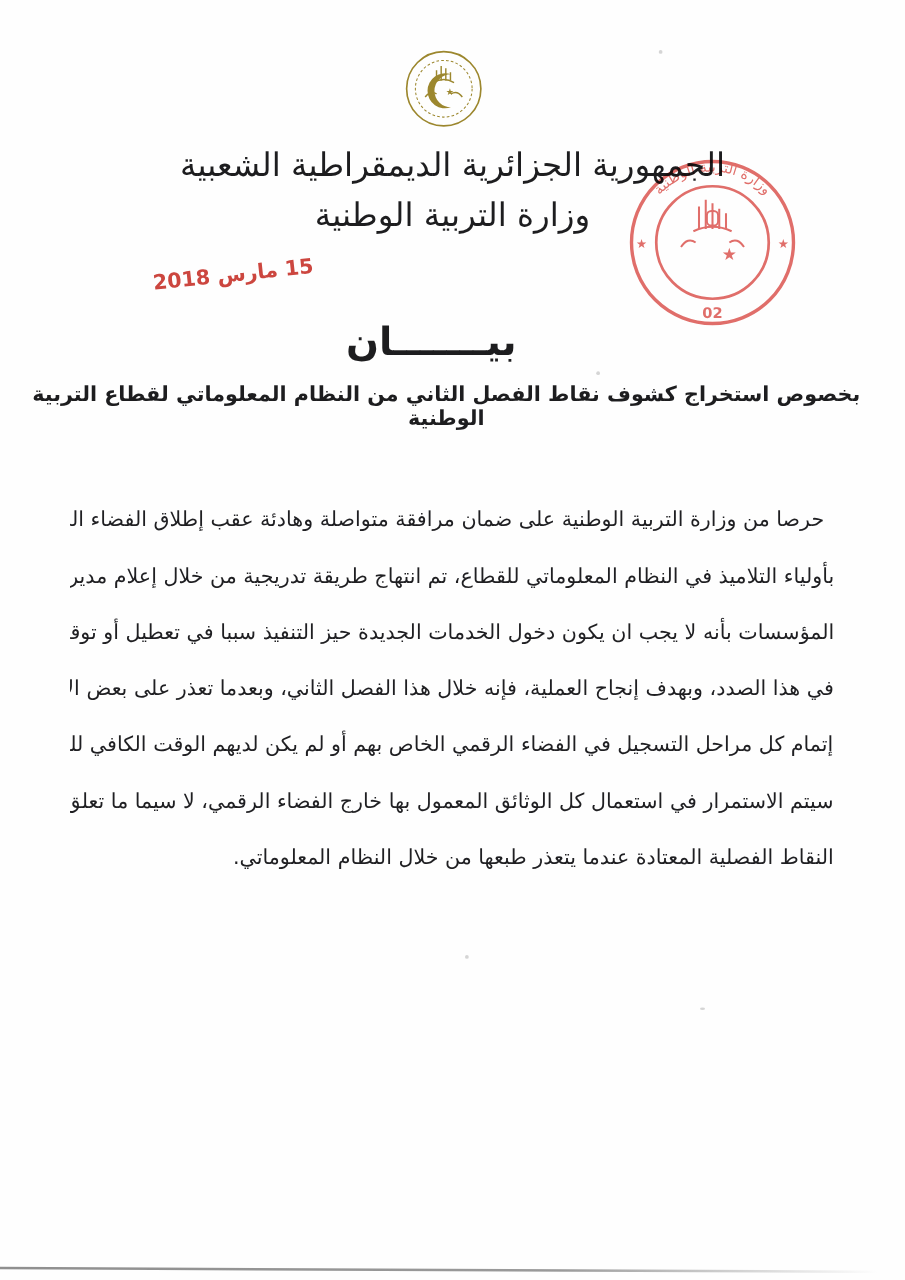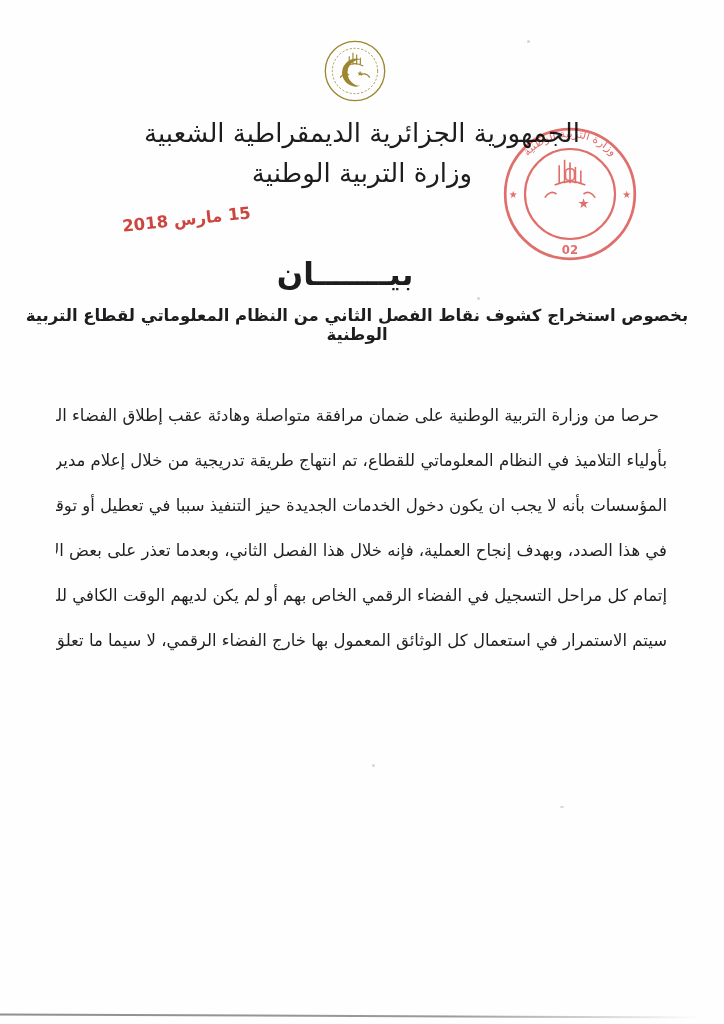--- a/index.html
+++ b/index.html
@@ -140,20 +140,21 @@
   <div class="doc-title">بيـــــــان</div>
   <div class="doc-subtitle">بخصوص استخراج كشوف نقاط الفصل الثاني من النظام المعلوماتي لقطاع التربية الوطنية</div>
 
   <div class="body-block">
     <div class="body-line first-indent">حرصا من وزارة التربية الوطنية على ضمان مرافقة متواصلة وهادئة عقب إطلاق الفضاء الخاص</div>
     <div class="body-line">بأولياء التلاميذ في النظام المعلوماتي للقطاع، تم انتهاج طريقة تدريجية من خلال إعلام مديري</div>
     <div class="body-line">المؤسسات بأنه لا يجب ان يكون دخول الخدمات الجديدة حيز التنفيذ سببا في تعطيل أو توقيف</div>
     <div class="body-line">في هذا الصدد، وبهدف إنجاح العملية، فإنه خلال هذا الفصل الثاني، وبعدما تعذر على بعض الأولياء</div>
     <div class="body-line">إتمام كل مراحل التسجيل في الفضاء الرقمي الخاص بهم أو لم يكن لديهم الوقت الكافي للقيام بذلك،</div>
     <div class="body-line">سيتم الاستمرار في استعمال كل الوثائق المعمول بها خارج الفضاء الرقمي، لا سيما ما تعلق بكشوف</div>
+    <div class="body-line final">النقاط الفصلية المعتادة عندما يتعذر طبعها من خلال النظام المعلوماتي.</div>
   </div>
 
   <div class="speck s1"></div>
   <div class="speck s2"></div>
   <div class="speck s3"></div>
   <div class="speck s4"></div>
   <div class="page-edge"></div>
 
 </div>
 

